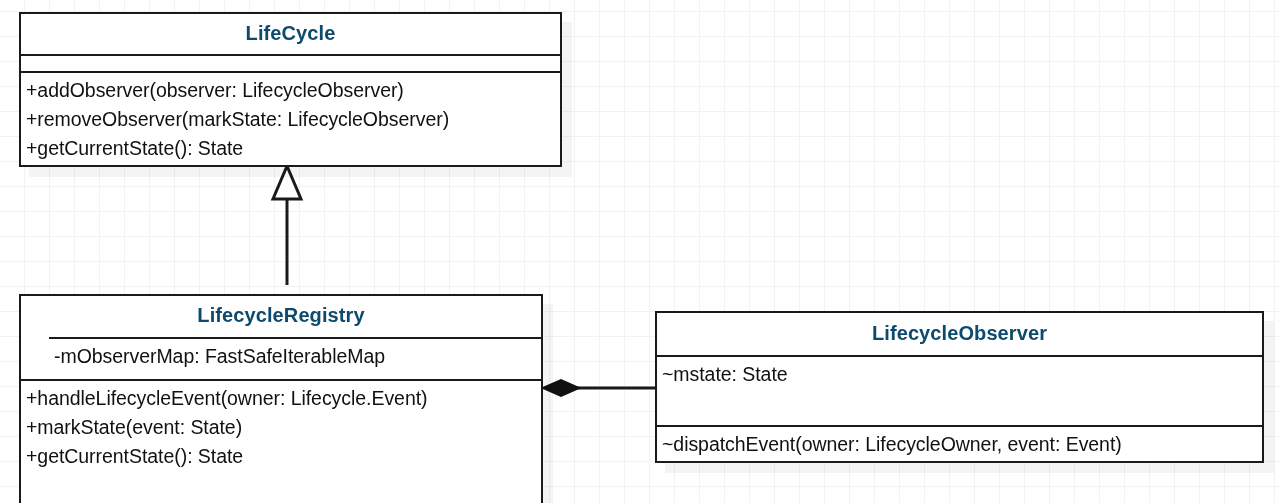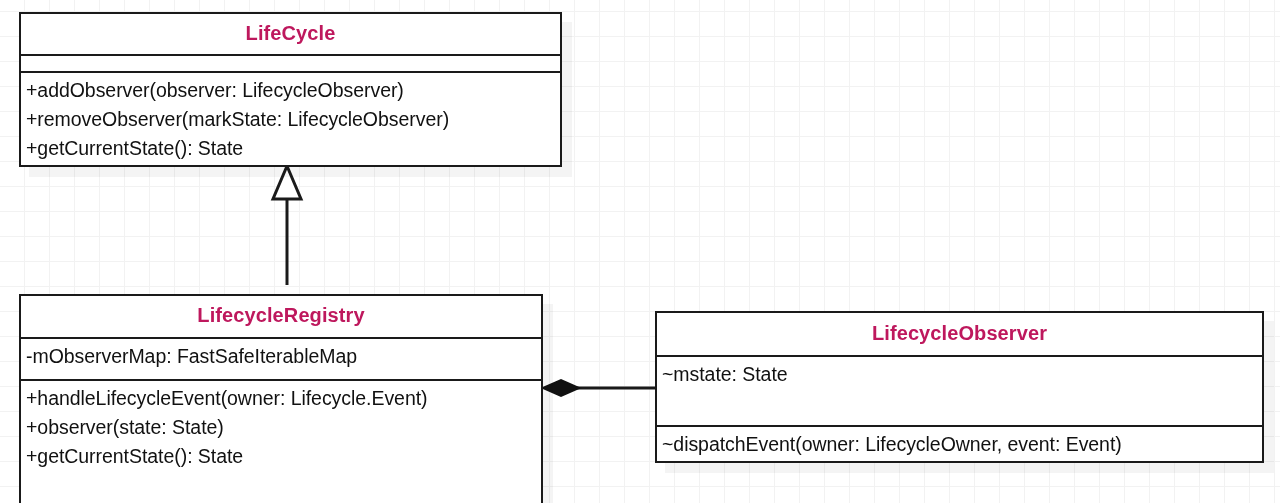--- a/index.html
+++ b/index.html
@@ -26,21 +26,21 @@
     position: absolute;
     box-sizing: border-box;
     background: #ffffff;
     border: 2px solid #1a1a1a;
     box-shadow: 10px 10px 0 0 rgba(0,0,0,0.045);
   }
   .class-title {
     text-align: center;
     font-weight: bold;
     font-size: 20px;
-    color: #be185d;
+    color: #0c4a6e;
     letter-spacing: 0.1px;
     box-sizing: border-box;
   }
   .compartment {
     border-top: 2px solid #1a1a1a;
     box-sizing: border-box;
     padding: 3px 11px 4px 5px;
   }
   .compartment.empty {
     padding: 0;
@@ -73,20 +73,21 @@
     top: 294px;
     width: 524px;
     height: 212px;
   }
   #box-registry .class-title {
     height: 41px;
     line-height: 39px;
   }
   #box-registry .comp-attrs {
     height: 42px;
+    margin-left: 28px;
   }
 
   #box-observer {
     left: 655px;
     top: 311px;
     width: 609px;
     height: 152px;
   }
   #box-observer .class-title {
     height: 42px;
@@ -139,21 +140,21 @@
     </div>
   </div>
 
   <div class="uml-class" id="box-registry">
     <div class="class-title">LifecycleRegistry</div>
     <div class="compartment comp-attrs">
       <div class="member">-mObserverMap: FastSafeIterableMap</div>
     </div>
     <div class="compartment comp-methods">
       <div class="member">+handleLifecycleEvent(owner: Lifecycle.Event)</div>
-      <div class="member">+observer(state: State)</div>
+      <div class="member">+markState(event: State)</div>
       <div class="member">+getCurrentState(): State</div>
     </div>
   </div>
 
   <div class="uml-class" id="box-observer">
     <div class="class-title">LifecycleObserver</div>
     <div class="compartment comp-attrs">
       <div class="member">~mstate: State</div>
     </div>
     <div class="compartment comp-methods">

